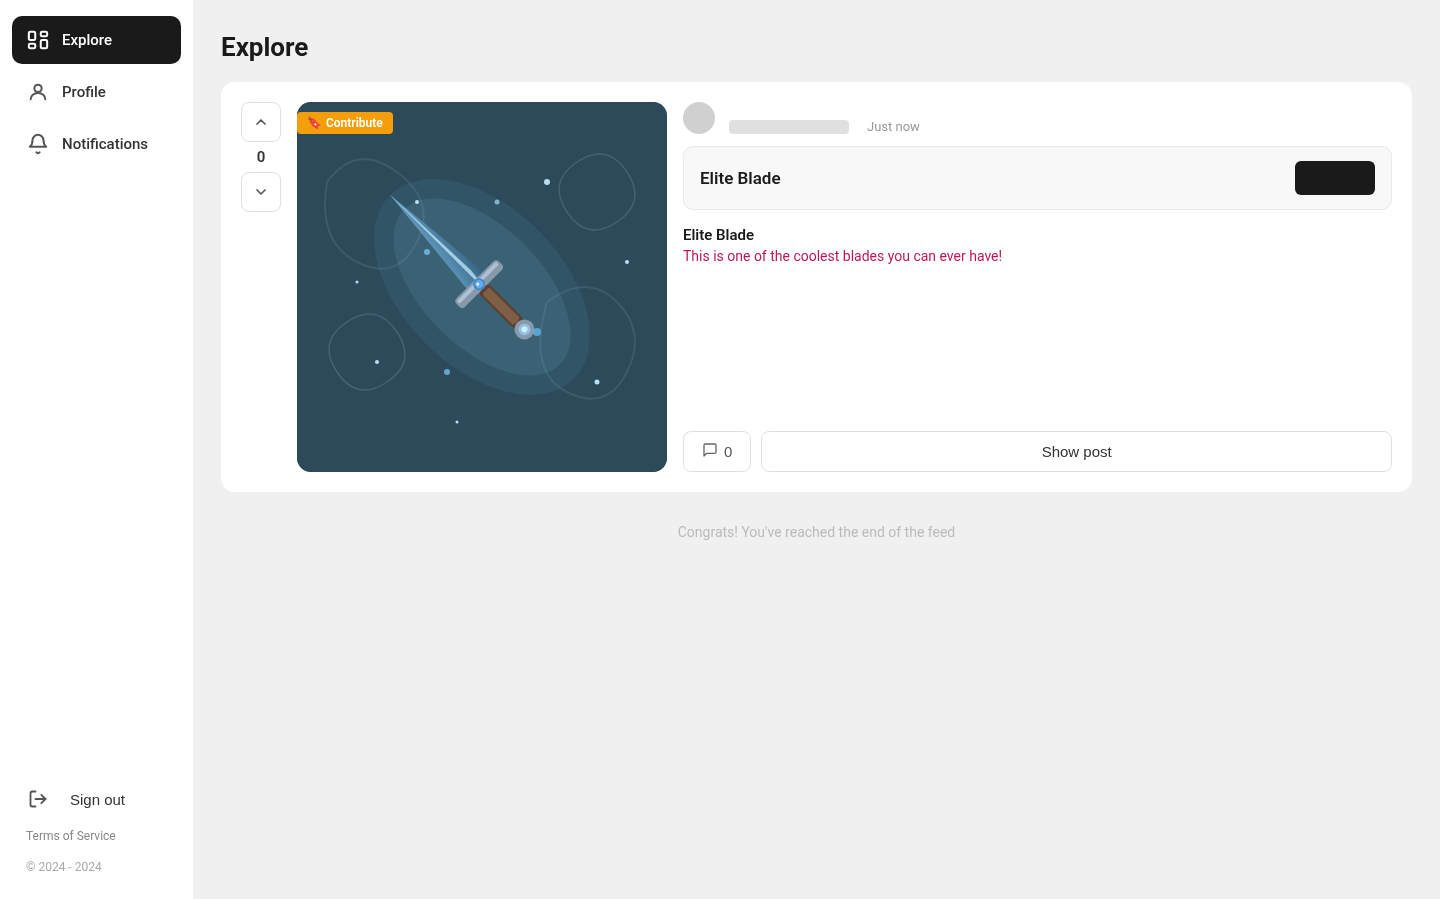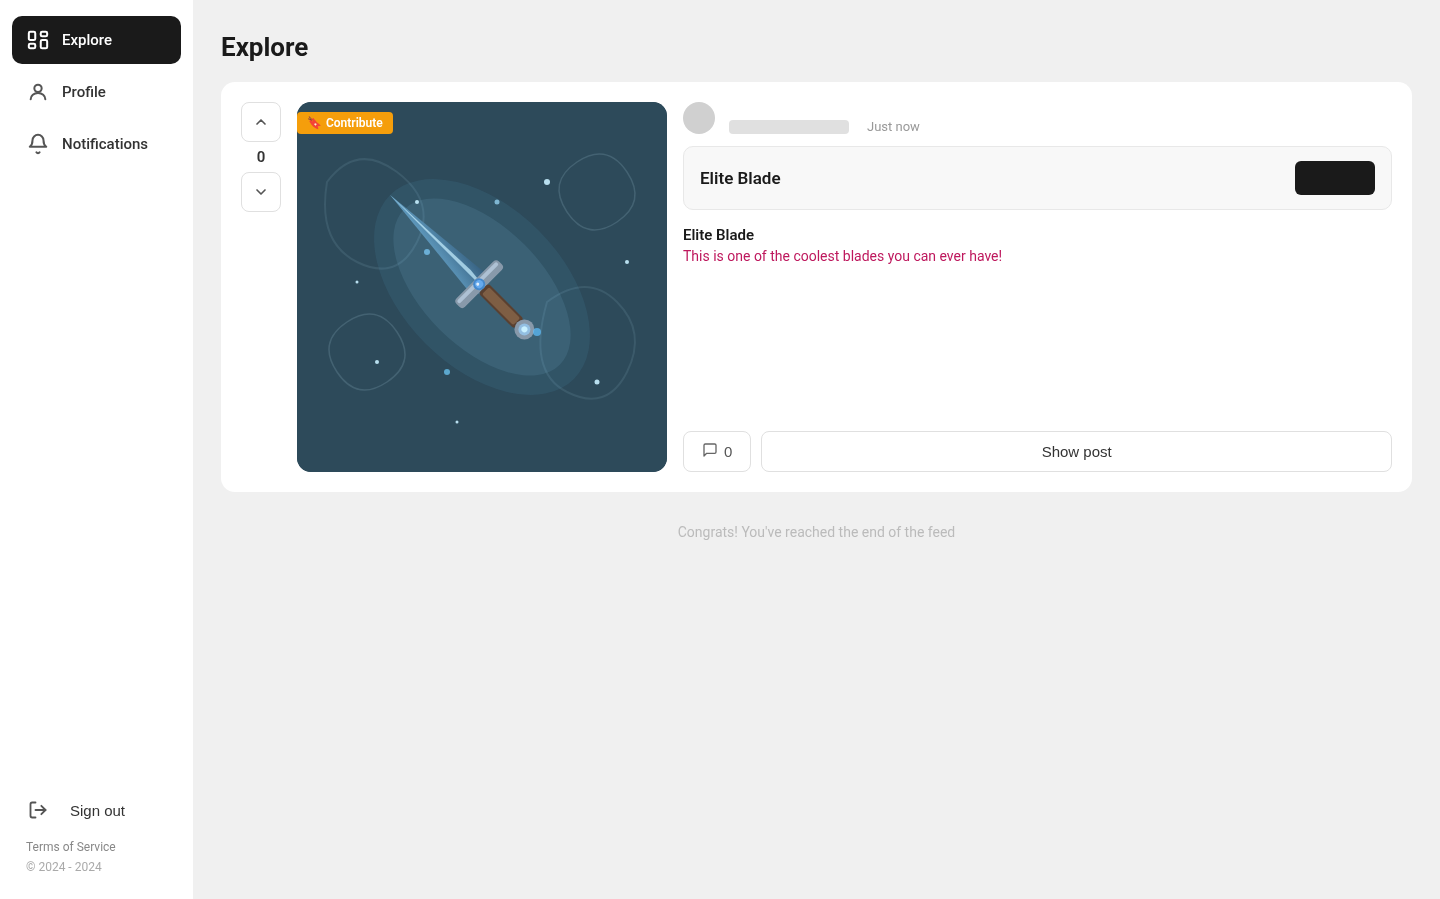--- a/index.html
+++ b/index.html
@@ -80,21 +80,21 @@
 
     .footer-links {
       padding: 8px 14px 0;
     }
 
     .footer-links a {
       font-size: 12px;
       color: #888;
       text-decoration: none;
       display: block;
-      margin-bottom: 2px;
+      margin-bottom: 13px;
     }
 
     .footer-links .copyright {
       font-size: 12px;
       color: #aaa;
       text-align: right;
     }
 
     
     .main {

